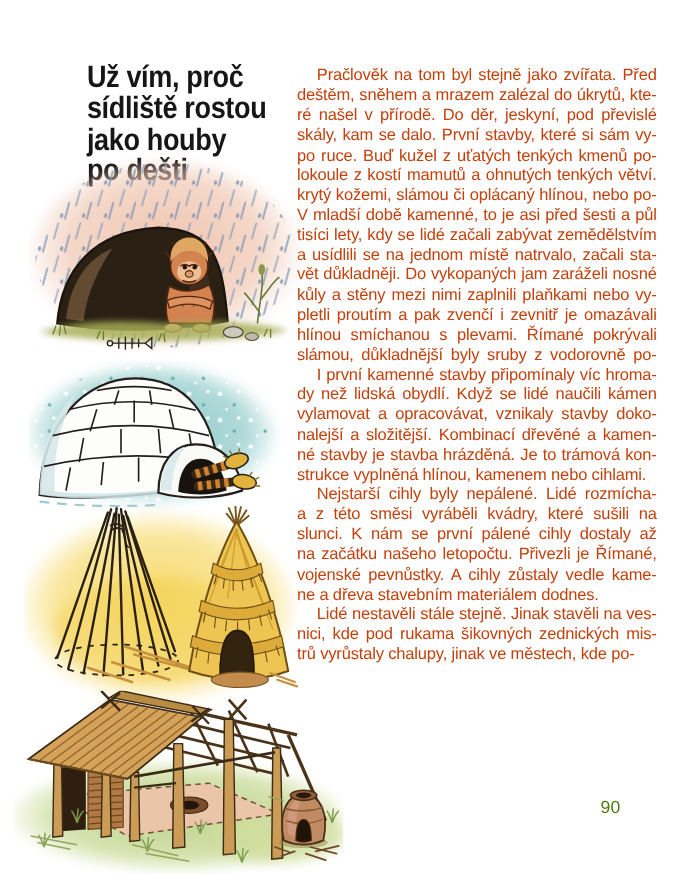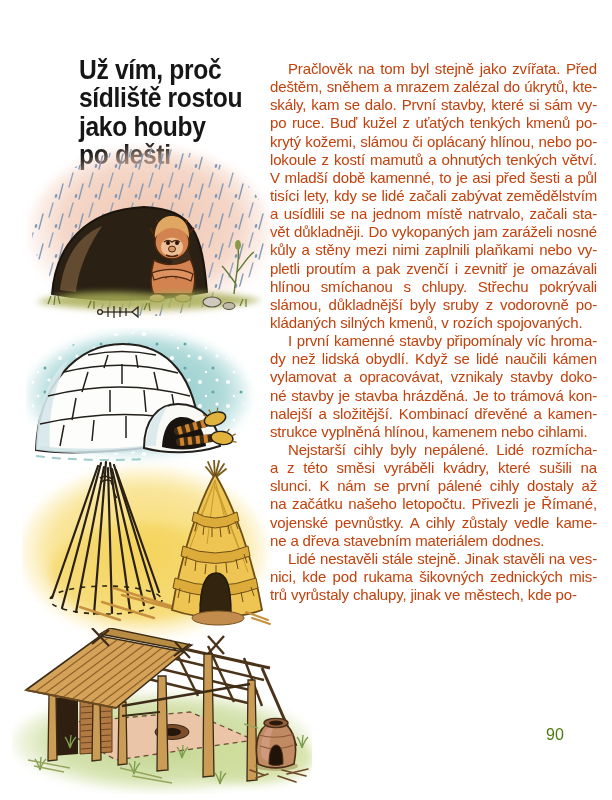--- a/index.html
+++ b/index.html
@@ -37,38 +37,38 @@
   <div class="title-block">
       <div>Už vím, proč</div>
       <div>sídliště rostou</div>
       <div>jako houby</div>
       <div>po dešti</div>
     </div>
 
   <div class="body-text">
       <div class="text-line indent">Pračlověk na tom byl stejně jako zvířata. Před</div>
       <div class="text-line">deštěm, sněhem a mrazem zalézal do úkrytů, kte-</div>
+      <div class="text-line">ré našel v přírodě. Do děr, jeskyní, pod převislé</div>
       <div class="text-line">skály, kam se dalo. První stavby, které si sám vy-</div>
       <div class="text-line">po ruce. Buď kužel z uťatých tenkých kmenů po-</div>
+      <div class="text-line">lokoule z kostí mamutů a ohnutých tenkých větví.</div>
       <div class="text-line">krytý kožemi, slámou či oplácaný hlínou, nebo po-</div>
-      <div class="text-line">lokoule z kostí mamutů a ohnutých tenkých větví.</div>
       <div class="text-line">V mladší době kamenné, to je asi před šesti a půl</div>
       <div class="text-line">tisíci lety, kdy se lidé začali zabývat zemědělstvím</div>
       <div class="text-line">a usídlili se na jednom místě natrvalo, začali sta-</div>
       <div class="text-line">vět důkladněji. Do vykopaných jam zaráželi nosné</div>
       <div class="text-line">kůly a stěny mezi nimi zaplnili plaňkami nebo vy-</div>
       <div class="text-line">pletli proutím a pak zvenčí i zevnitř je omazávali</div>
-      <div class="text-line">hlínou smíchanou s chlupy. Střechu pokrývali</div>
+      <div class="text-line">hlínou smíchanou s plevami. Římané pokrývali</div>
       <div class="text-line">slámou, důkladnější byly sruby z vodorovně po-</div>
-      <div class="text-line last">kládaných silných kmenů, v rozích spojovaných.</div>
       <div class="text-line indent">I první kamenné stavby připomínaly víc hroma-</div>
       <div class="text-line">dy než lidská obydlí. Když se lidé naučili kámen</div>
       <div class="text-line">vylamovat a opracovávat, vznikaly stavby doko-</div>
+      <div class="text-line">nalejší a složitější. Kombinací dřevěné a kamen-</div>
       <div class="text-line">né stavby je stavba hrázděná. Je to trámová kon-</div>
-      <div class="text-line">nalejší a složitější. Kombinací dřevěné a kamen-</div>
       <div class="text-line last">strukce vyplněná hlínou, kamenem nebo cihlami.</div>
       <div class="text-line indent">Nejstarší cihly byly nepálené. Lidé rozmícha-</div>
       <div class="text-line">a z této směsi vyráběli kvádry, které sušili na</div>
       <div class="text-line">slunci. K nám se první pálené cihly dostaly až</div>
       <div class="text-line">na začátku našeho letopočtu. Přivezli je Římané,</div>
       <div class="text-line">vojenské pevnůstky. A cihly zůstaly vedle kame-</div>
       <div class="text-line last">ne a dřeva stavebním materiálem dodnes.</div>
       <div class="text-line indent">Lidé nestavěli stále stejně. Jinak stavěli na ves-</div>
       <div class="text-line">nici, kde pod rukama šikovných zednických mis-</div>
       <div class="text-line last">trů vyrůstaly chalupy, jinak ve městech, kde po-</div>

